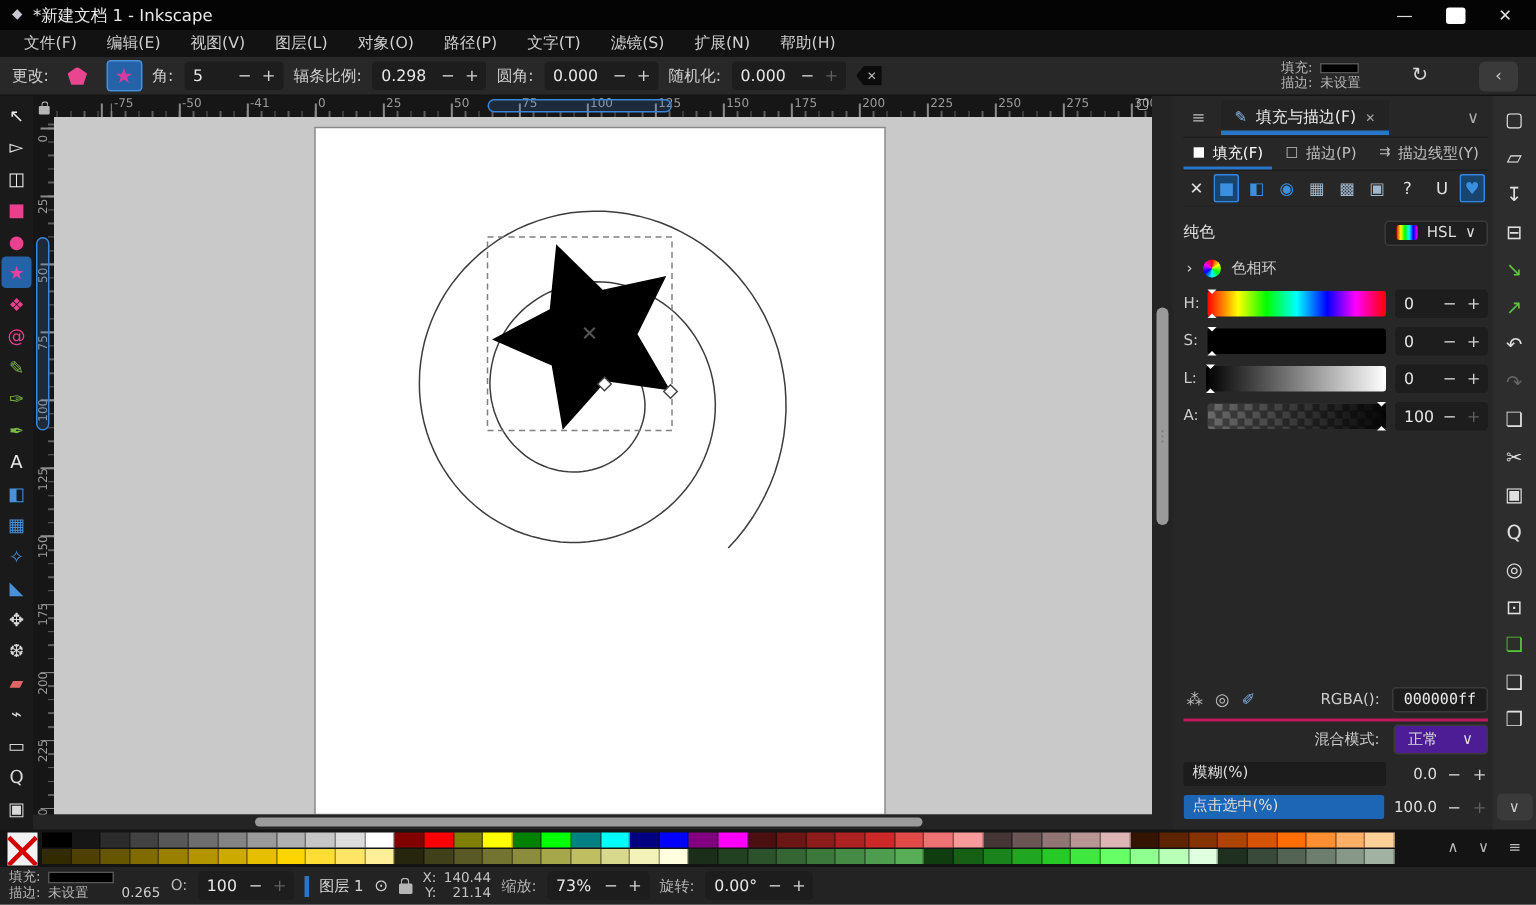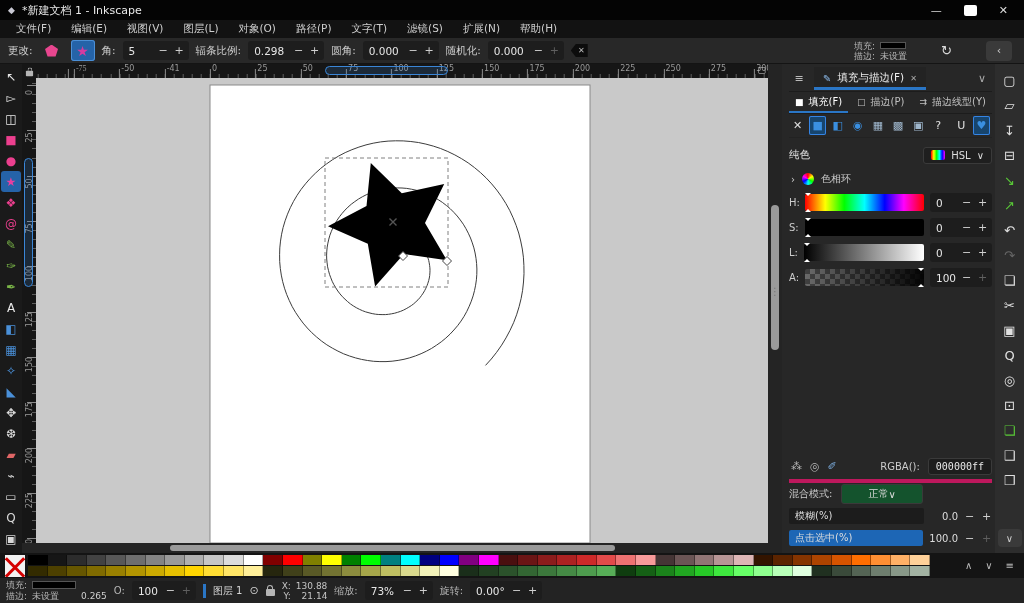--- a/index.html
+++ b/index.html
@@ -88,22 +88,22 @@
 .sl-alpha{background-image:linear-gradient(90deg,rgba(0,0,0,.15),rgba(0,0,0,.95)),repeating-conic-gradient(#7d7d7d 0% 25%,#4c4c4c 0% 50%);background-size:100% 100%,10px 10px}
 .sl-mark{position:absolute;top:0;bottom:0;width:0}
 .sl-mark::before{content:"";position:absolute;top:-1px;left:-3px;border:3px solid transparent;border-top-color:#fff}
 .sl-mark::after{content:"";position:absolute;bottom:-1px;left:-3px;border:3px solid transparent;border-bottom-color:#fff}
 #dlg-spacer{flex:1}
 #rgba-row{height:26px;display:flex;align-items:center;gap:8px;padding-left:2px}
 .rgba-ic{color:#b9b9b9;font-size:11px}
 .rgba-ic.drop{color:#79a8d8}
 #rgba-row .lab{margin-left:auto;color:#ccc;font-size:10px}
 .rgba-field{background:#1d1d1d;border:1px solid #3a3a3a;border-radius:3px;padding:2px 7px;font-family:"DejaVu Sans Mono","Liberation Mono",monospace;font-size:10px;color:#e8e8e8}
-#blend-row{height:26px;display:flex;align-items:center;gap:9px;border-top:4px solid #be185d;font-size:10px;color:#ccc}
-.blend-sel{display:flex;align-items:center;background:#14532d;border:1px solid #3a3a3a;border-radius:3px;padding:2px 26px;color:#ddd}
+#blend-row{height:26px;display:flex;align-items:center;justify-content:flex-end;gap:9px;border-top:2px solid #be185d;font-size:10px;color:#ccc}
+.blend-sel{display:flex;align-items:center;gap:16px;background:#4c1d95;border:1px solid #3a3a3a;border-radius:3px;padding:2px 9px;color:#ddd}
 .meter-row{height:22px;display:flex;align-items:center;gap:6px}
 .meter{position:relative;flex:1;height:16px;background:#1c1c1c;border-radius:2px;overflow:hidden}
 .meter .fillbar{position:absolute;top:0;left:0;bottom:0;width:100%;background:#1d66b5}
 .meter .mlabel{position:relative;z-index:1;font-size:10px;color:#ddd;padding-left:6px;line-height:16px}
 .meter-row .num{min-width:28px;text-align:right;color:#ddd;font-size:10px}
 #cmdbar{width:29px;display:flex;flex-direction:column;align-items:center;padding:4px 0 6px;background:#2d2d2d}
 .cmd{height:25px;width:25px;display:flex;align-items:center;justify-content:center;font-size:13px;color:#e0e0e0;line-height:1}
 .cmd.dim{color:#666}
 #cmd-chevron{margin-top:auto;width:24px;height:18px;background:#3a3a3a;border-radius:4px;color:#ccc;display:flex;align-items:center;justify-content:center;font-size:10px}
 
@@ -271,21 +271,21 @@
         <span style="color: rgb(216, 216, 216);">Q</span>
       </div>
       <div class="tool">
         <span style="color: rgb(216, 216, 216);">▣</span>
       </div>
     </div>
   <div id="ruler-corner">
       <span class="lockic" style="transform:scale(.8)"></span>
     </div>
   <div id="hruler">
-      <span class="hlab" style="left: 39.95px; font-family: Liberation Serif, serif;">-75</span>
+      <span class="hlab" style="left: 39.95px;">-75</span>
       <span class="hlab" style="left: 85.3px;">-50</span>
       <span class="hlab" style="left: 130.65px;">-41</span>
       <span class="hlab" style="left: 176px;">0</span>
       <span class="hlab" style="left: 221.35px;">25</span>
       <span class="hlab" style="left: 266.7px;">50</span>
       <span class="hlab" style="left: 312.05px;">75</span>
       <span class="hlab" style="left: 357.4px;">100</span>
       <span class="hlab" style="left: 402.75px;">125</span>
       <span class="hlab" style="left: 448.1px;">150</span>
       <span class="hlab" style="left: 493.45px;">175</span>
@@ -599,21 +599,21 @@
         <span class="spin-f" style="width: 24px;">100</span>
         <span class="spin-b">−</span>
         <span class="spin-b dim">+</span>
       </span></span>
   <span class="layerbar"></span>
   <span class="layerchip">图层 1</span>
   <span class="eyeic">⊙</span>
   <span class="lockic"></span>
   <div class="xygrid">
     <span>X:</span>
-      <span>130.88</span>
+      <span>140.44</span>
     <span>Y:</span>
       <span>21.14</span>
   </div>
   <span class="sb-label">缩放:</span>
   <span id="sp-zoom"><span class="spin">
         <span class="spin-f" style="width: 28px;">73%</span>
         <span class="spin-b">−</span>
         <span class="spin-b">+</span>
       </span></span>
   <span class="sb-label">旋转:</span>

